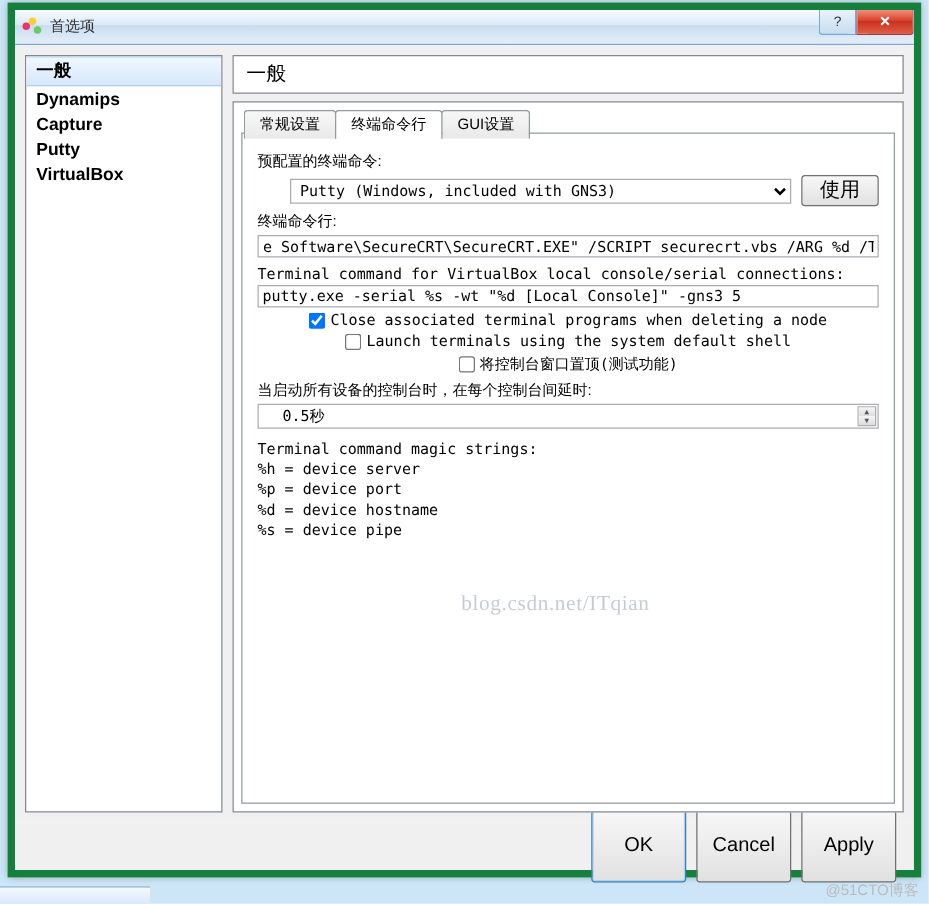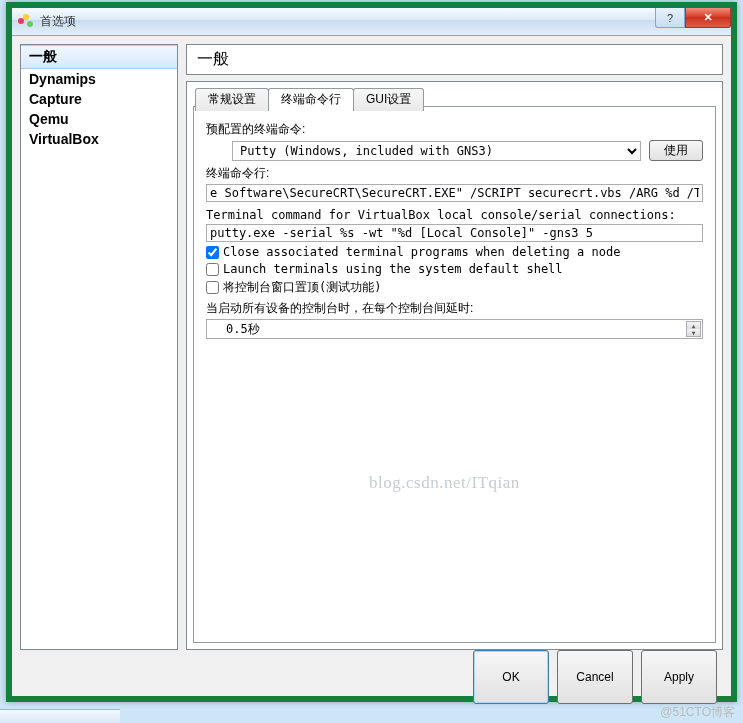--- a/index.html
+++ b/index.html
@@ -157,24 +157,24 @@
     padding:1px 3px;
     font-family: "SimSun", monospace;
   }
   select.combo { flex:1; height:20px;margin-left:26px; }
   .btn {
     background: linear-gradient(#f7f7f7,#e1e1e1);
     border:1px solid #707070;
     border-radius:3px;
     padding: 1px 14px;
     font-family:"SimSun","Microsoft YaHei",sans-serif;
-    font-size:12px;
+    font-size:16px;
   }
   input.full { width:100%; height:18px; }
-  .chk-row { display:flex; align-items:center; gap:4px; margin:3px 0; font-family:"SimSun",monospace;}
+  .chk-row { display:flex; align-items:center; gap:4px; margin:3px 0; font-family:"SimSun",monospace;justify-content:center;}
   .chk-row input { margin:0; width:13px;height:13px;}
   .spinner {
     width:100%;
     height:20px;
     display:flex;
     align-items:center;
     justify-content:space-between;
     padding-left:19px;
     padding-right:1px;
   }
@@ -240,21 +240,21 @@
       <div class="sidebar-item selected">
         <span>一般</span>
       </div>
       <div class="sidebar-item">
         <span>Dynamips</span>
       </div>
       <div class="sidebar-item">
         <span>Capture</span>
       </div>
       <div class="sidebar-item">
-        <span>Qemu</span>
+        <span>Putty</span>
       </div>
       <div class="sidebar-item">
         <span>VirtualBox</span>
       </div>
     </div>
 
     <div class="main">
       <div class="section-header">一般</div>
 
       <div class="content">
@@ -295,20 +295,27 @@
 
           <div class="label">当启动所有设备的控制台时，在每个控制台间延时:</div>
           <div class="spinner">
             <span>0.5秒</span>
             <div class="spinner-btns">
               <div>▲</div>
               <div>▼</div>
             </div>
           </div>
 
+          <div class="help-text">
+            <div>Terminal command magic strings:</div>
+            <div>%h = device server</div>
+            <div>%p = device port</div>
+            <div>%d = device hostname</div>
+            <div>%s = device pipe</div>
+          </div>
 
           <div class="watermark">blog.csdn.net/ITqian</div>
         </div>
       </div>
     </div>
   </div>
 
   <div class="footer">
     <button class="btn default">OK</button>
     <button class="btn">Cancel</button>

